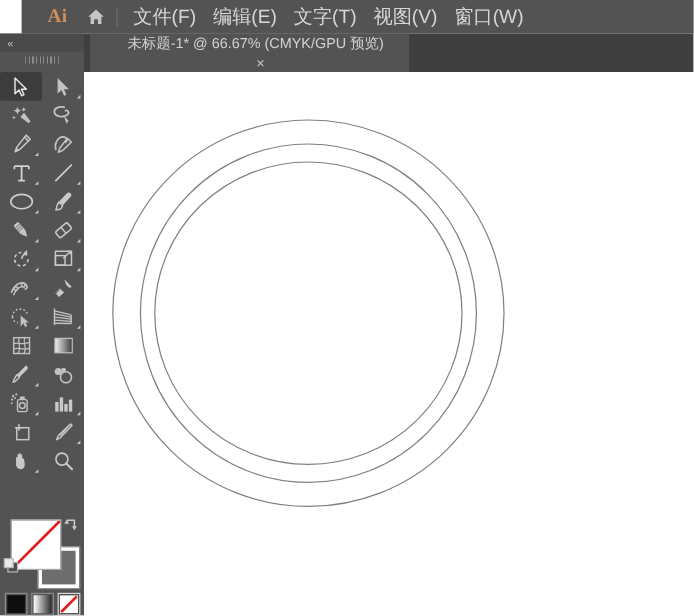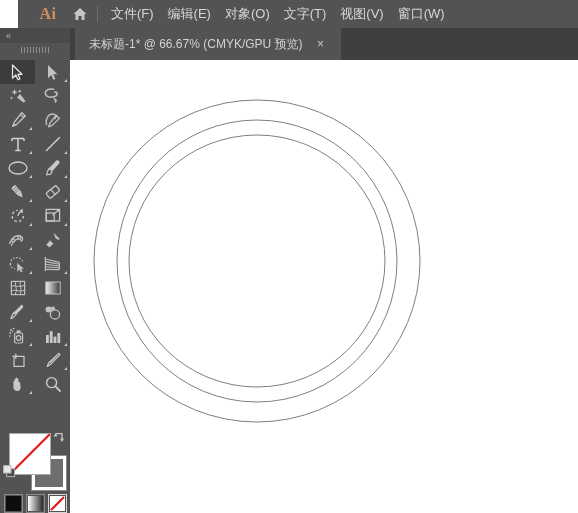--- a/index.html
+++ b/index.html
@@ -20,21 +20,21 @@
     width:34px;height:28px;display:flex;align-items:center;justify-content:center;
     color:#d08f5e;font-size:16px;font-weight:bold;letter-spacing:.5px;
     font-family:"Liberation Serif","DejaVu Serif",serif;
   }
   .home-btn{
     width:30px;height:28px;display:flex;align-items:center;justify-content:center;
   }
   .menu-sep{width:1px;height:16px;background:#6e6e6e;margin:0 6px 0 2px;}
   .menu-item{
     height:28px;display:flex;align-items:center;padding:0 7px;
-    color:#d6d6d6;font-size:13px;white-space:nowrap;
+    color:#d6d6d6;font-size:16px;white-space:nowrap;
   }
 
   
   .tabbar{
     position:absolute;left:70px;top:28px;width:508px;height:32px;
     background:#3f3f3f;
   }
   .doc-tab{
     position:absolute;left:5px;top:0;height:32px;
     background:#535353;display:flex;align-items:center;
@@ -124,28 +124,27 @@
   <div class="menubar">
     <div class="ai-logo">Ai</div>
     <div class="home-btn">
       <svg width="16" height="16" viewBox="0 0 16 16" aria-hidden="true">
         <path d="M8 2 L14.5 8 L12.5 8 L12.5 14 L9.6 14 L9.6 10 L6.4 10 L6.4 14 L3.5 14 L3.5 8 L1.5 8 Z" fill="#c6c6c6"></path>
       </svg>
     </div>
     <div class="menu-sep"></div>
     <div class="menu-item">文件(F)</div>
     <div class="menu-item">编辑(E)</div>
-    <div class="menu-item">对象(O)</div>
     <div class="menu-item">文字(T)</div>
     <div class="menu-item">视图(V)</div>
     <div class="menu-item">窗口(W)</div>
   </div>
 
   <div class="tabbar">
-    <div class="doc-tab" style="width: 266px;">
+    <div class="doc-tab" style="width: 266px; flex-direction: column;">
       <span class="title">未标题-1* @ 66.67% (CMYK/GPU 预览)</span>
       <span class="tab-close">×</span>
     </div>
   </div>
 
   <div class="toolpanel">
 
     <div class="tp-header">
       <span class="chev">«</span>
     </div>

